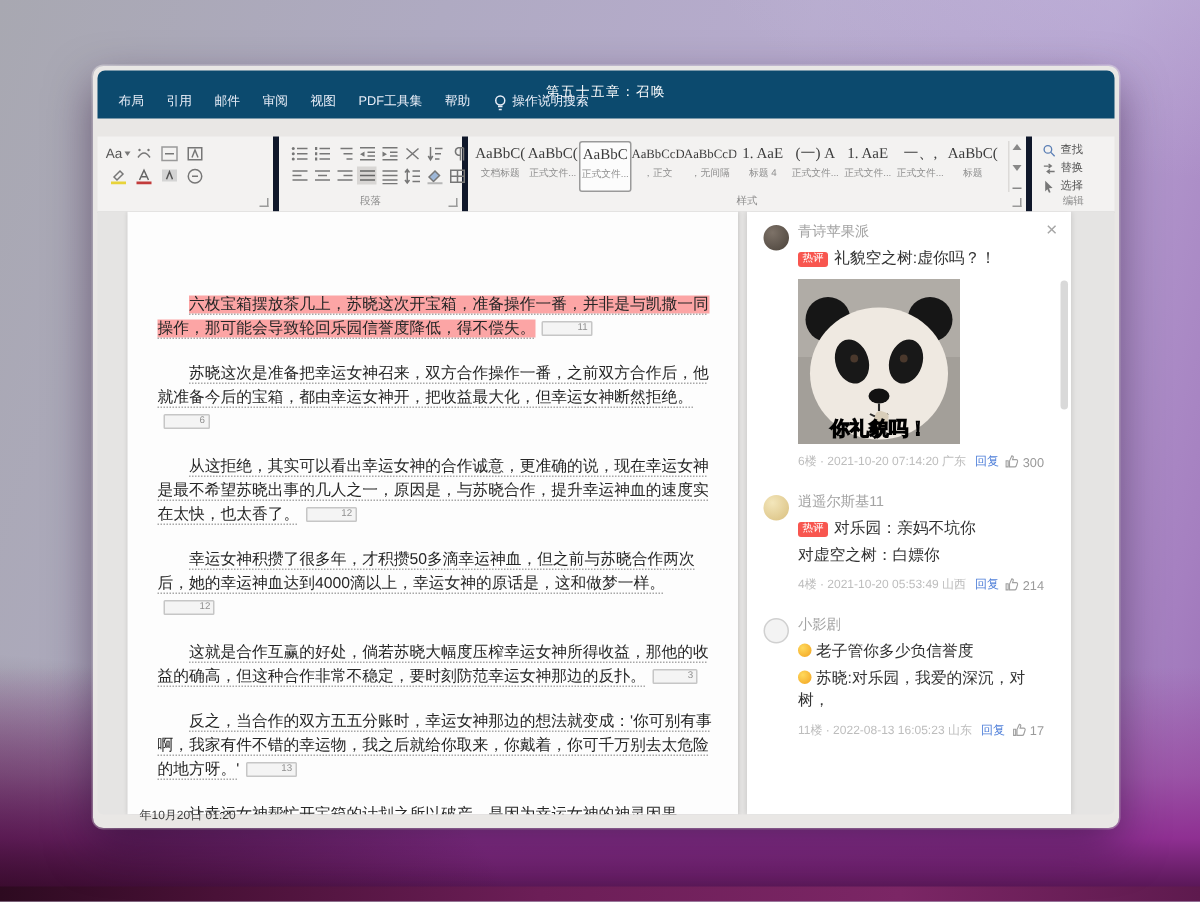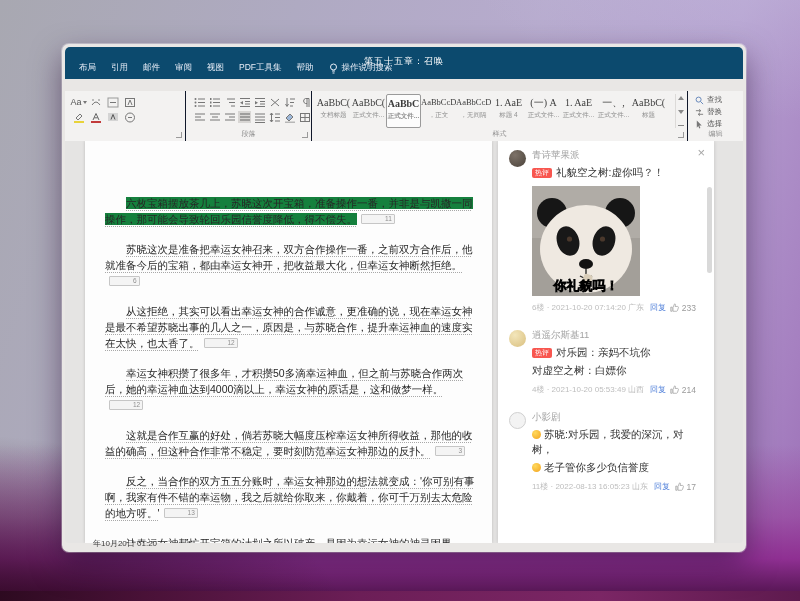--- a/index.html
+++ b/index.html
@@ -22,56 +22,56 @@
 
   
   .titlebar{position:absolute;left:3px;top:3px;right:3px;height:32px;background:#0c4a6e;border-radius:5px 5px 0 0;}
   .wtitle{position:absolute;top:8px;left:0;right:0;text-align:center;color:#fff;font-size:9px;letter-spacing:1px;}
   .menubar{position:absolute;left:14px;bottom:5px;display:flex;align-items:center;gap:15px;}
   .mtab{color:#e9eef8;font-size:8.5px;white-space:nowrap;cursor:default;}
   .tellme{display:flex;align-items:center;gap:4px;color:#e9eef8;font-size:8.5px;}
 
   
   .ribbon{position:absolute;left:3px;top:47px;right:3px;height:50px;background:#f3f2f1;border-bottom:1px solid #cfcdcb;}
-  .rgroup{position:absolute;top:0;height:100%;border-right:1px solid #0f172a;box-sizing:border-box;}
+  .rgroup{position:absolute;top:0;height:100%;border-right:4px solid #0f172a;box-sizing:border-box;}
   .rg-font{left:0;width:121px;}
   .rg-para{left:121px;width:126px;}
   .rg-styles{left:247px;width:376px;}
   .rg-edit{left:623px;width:55px;border-right:none;}
   .rg-label{position:absolute;bottom:2px;left:0;right:0;text-align:center;font-size:7px;color:#8d8d8d;}
   .launcher{position:absolute;right:3px;bottom:3px;width:5px;height:5px;border-right:1px solid #9a9a9a;border-bottom:1px solid #9a9a9a;}
   .irow{position:absolute;left:7px;display:flex;gap:4px;align-items:center;}
   .r1{top:5px;} .r2{top:20px;}
   .ic{width:13px;height:12px;display:flex;align-items:center;justify-content:center;}
   .aa{font-size:9px;color:#555;}
   .caret{width:0;height:0;border-left:2.5px solid transparent;border-right:2.5px solid transparent;border-top:3px solid #777;margin-left:1px;}
 
   
   .stygal{position:absolute;left:4px;top:3px;right:14px;height:34px;display:flex;}
   .sty{width:35px;text-align:center;padding-top:2px;box-sizing:border-box;overflow:hidden;}
   .samp{font-family:"Liberation Serif","DejaVu Serif",serif;font-size:10px;color:#3c3c3c;white-space:nowrap;line-height:13px;}
   .slab{font-size:6.5px;color:#8f8f8f;white-space:nowrap;margin-top:2px;}
-  .sty.selected{border:1px solid #9a9a9a;background:#fcfcfc;border-radius:2px;font-weight:bold;}
+  .sty.selected{border:1px solid #9a9a9a;background:#fcfcfc;border-radius:2px;}
   .styarrows{position:absolute;right:2px;top:3px;width:10px;height:34px;border-left:1px solid #dcdad8;
     display:flex;flex-direction:column;justify-content:space-between;align-items:center;padding:2px 0;box-sizing:border-box;}
   .tri-up{width:0;height:0;border-left:3px solid transparent;border-right:3px solid transparent;border-bottom:4px solid #888;}
   .tri-dn{width:0;height:0;border-left:3px solid transparent;border-right:3px solid transparent;border-top:4px solid #888;}
   .tri-bar{width:6px;height:1.5px;background:#888;}
 
   
   .edit-row{position:absolute;left:7px;display:flex;align-items:center;gap:3px;font-size:7.5px;color:#555;white-space:nowrap;}
   .e1{top:4px;} .e2{top:16px;} .e3{top:28px;}
 
   
   .workspace{position:absolute;left:3px;top:97px;right:3px;bottom:9px;background:#e5e4e3;overflow:hidden;border-radius:0 0 4px 4px;}
   .page{position:absolute;left:20px;top:0;width:407px;height:100%;background:#fdfdfd;
     box-shadow:0 0 3px rgba(0,0,0,.18);box-sizing:border-box;padding:54px 16px 0 20px;overflow:hidden;}
   .para{margin:0 0 14px;font-size:10.5px;line-height:16px;color:#262626;text-indent:2em;}
   .dotted .ptxt{text-decoration:underline dotted 1px #a8a8a8;text-underline-offset:3px;}
-  .hl .ptxt{background:#15803d;}
+  .hl .ptxt{background:#fca5a5;}
   .pbadge{display:inline-block;font-size:6.5px;line-height:8px;color:#8f8f8f;border:1px solid #c6c6c6;background:#f4f4f4;
     padding:0 2px;margin-left:4px;vertical-align:2px;border-radius:1px;}
 
   
   .comments{position:absolute;left:433px;top:0;width:216px;height:100%;background:#fff;box-shadow:0 0 4px rgba(0,0,0,.15);}
   .cclose{position:absolute;top:5px;right:9px;font-size:13px;color:#a6a6a6;line-height:13px;cursor:default;}
   .cheader{padding:17px 14px 6px;}
   .ctitle{font-size:14px;font-weight:bold;color:#2b2b2b;}
   .ccount{font-size:9px;color:#b5b5b5;margin-left:6px;}
   .cscrollbar{position:absolute;right:1px;top:44px;bottom:4px;width:6px;}
@@ -448,21 +448,21 @@
           <rect x="50" y="88" width="9" height="16" rx="3" fill="#d8cdb9" transform="rotate(18 54 96)"></rect>
           <text x="54" y="104" text-anchor="middle" font-size="13" font-weight="bold" fill="#ffffff" stroke="#000000" stroke-width="0.7">你礼貌吗！</text>
         </svg>
         <div class="cmeta">
           <span class="mtext">6楼 · 2021-10-20 07:14:20 广东</span>
           <span class="creply">回复</span>
           <span class="clike">
             <svg width="9" height="9" viewBox="0 0 12 12">
                 <path d="M1 5.5 h1.8 v5.5 H1 z M4 11 V5.8 L6.1 1.2 c.9 0 1.5 .7 1.2 1.6 L6.7 4.6 H10 c.9 0 1.5 .8 1.2 1.6 L10 10 c-.2 .6 -.8 1 -1.4 1 Z" fill="none" stroke="#a0a0a0"></path>
               </svg>
-            <span>233</span>
+            <span>300</span>
           </span>
         </div>
       </div>
 
       <div class="comment">
         <span class="cavatar av2"></span>
         <div class="cname">逍遥尔斯基11</div>
         <div class="cline"><span class="hotbadge">热评</span><span>对乐园：亲妈不坑你</span></div>
         <div class="cline"><span>对虚空之树：白嫖你</span></div>
         <div class="cmeta">
@@ -473,22 +473,22 @@
                 <path d="M1 5.5 h1.8 v5.5 H1 z M4 11 V5.8 L6.1 1.2 c.9 0 1.5 .7 1.2 1.6 L6.7 4.6 H10 c.9 0 1.5 .8 1.2 1.6 L10 10 c-.2 .6 -.8 1 -1.4 1 Z" fill="none" stroke="#a0a0a0"></path>
               </svg>
             <span>214</span>
           </span>
         </div>
       </div>
 
       <div class="comment">
         <span class="cavatar av3"></span>
         <div class="cname">小影剧</div>
+        <div class="cline"><span class="emoji"></span><span>老子管你多少负信誉度</span></div>
         <div class="cline"><span class="emoji"></span><span>苏晓:对乐园，我爱的深沉，对树，</span></div>
-        <div class="cline"><span class="emoji"></span><span>老子管你多少负信誉度</span></div>
         <div class="cmeta">
           <span class="mtext">11楼 · 2022-08-13 16:05:23 山东</span>
           <span class="creply">回复</span>
           <span class="clike">
             <svg width="9" height="9" viewBox="0 0 12 12">
                 <path d="M1 5.5 h1.8 v5.5 H1 z M4 11 V5.8 L6.1 1.2 c.9 0 1.5 .7 1.2 1.6 L6.7 4.6 H10 c.9 0 1.5 .8 1.2 1.6 L10 10 c-.2 .6 -.8 1 -1.4 1 Z" fill="none" stroke="#a0a0a0"></path>
               </svg>
             <span>17</span>
           </span>
         </div>

